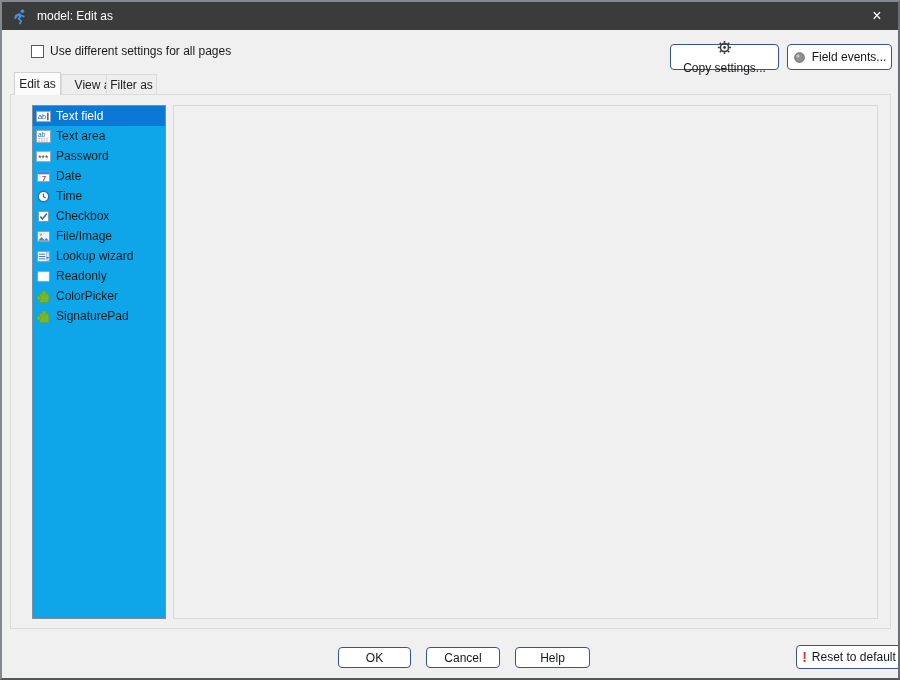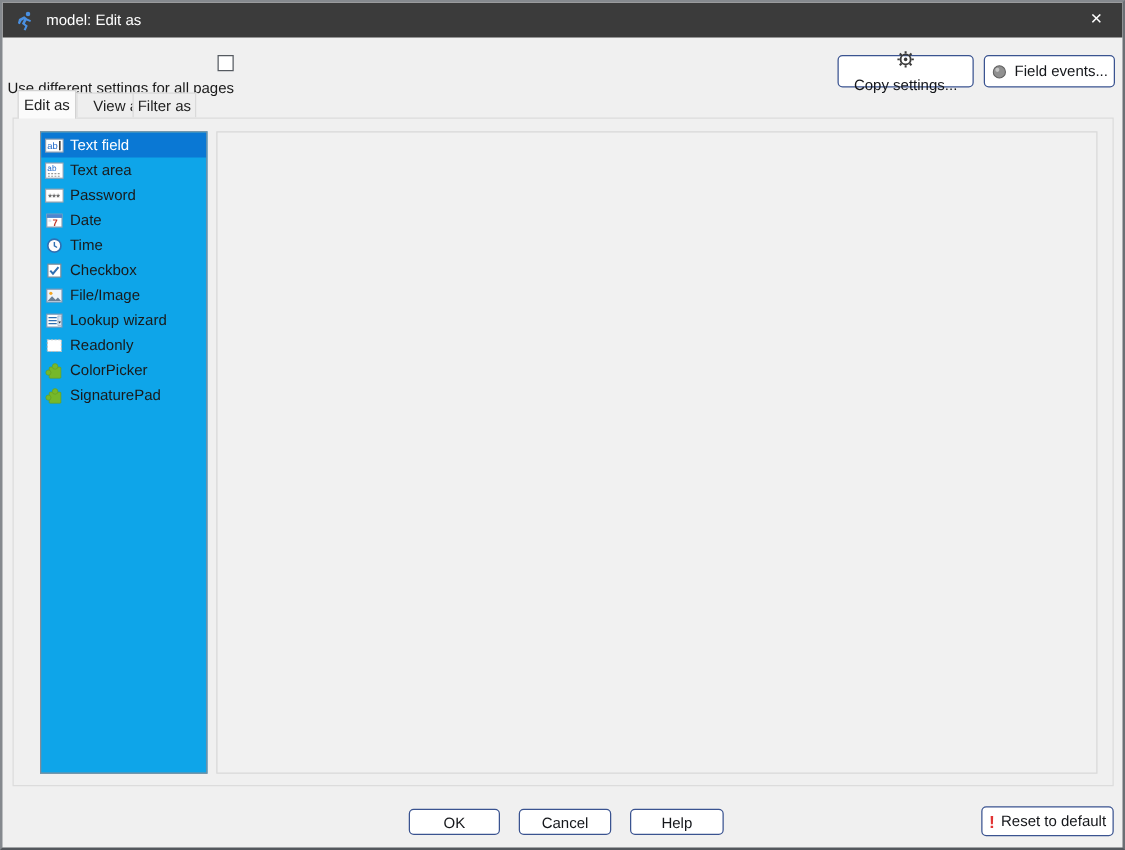--- a/index.html
+++ b/index.html
@@ -19,21 +19,21 @@
   .titlebar {
     position:absolute; top:0; left:0; right:0; height:28px;
     background:#3b3b3b; display:flex; align-items:center; padding:0 0 0 10px;
   }
   .title-text { color:#ffffff; margin-left:9px; font-size:12px; }
   .close-btn {
     margin-left:auto; width:42px; height:28px; display:flex; align-items:center; justify-content:center;
     color:#ffffff; font-size:16px; cursor:default;
   }
   
-  .top-checkbox { position:absolute; left:4px; top:42px; display:flex; align-items:flex-end; gap:6px;flex-direction:column; }
+  .top-checkbox { position:absolute; left:29px; top:42px; display:flex; align-items:flex-end; gap:6px; }
   .cbx { width:13px; height:13px; background:#fff; border:1px solid #555a60; display:inline-block; flex:none; }
   .btn-navy {
     position:absolute; display:flex; align-items:center; justify-content:center; gap:6px;
     background:#ffffff; border:1px solid #3a5390; border-radius:4px;
     color:#14161a; font-size:12px; cursor:default;
   }
   #btn-copy-settings { left:668px; top:42px; width:109px; height:26px;flex-direction:column; }
   #btn-field-events  { left:785px; top:42px; width:105px; height:26px; }
   
   .tab {
@@ -86,21 +86,21 @@
   }
   .chev {
     position:absolute; right:10px; top:5px; width:7px; height:7px;
     border-right:1.4px solid #5a5a5a; border-bottom:1.4px solid #5a5a5a;
     transform:rotate(45deg);
   }
   
   .btn-footer {
     position:absolute; display:flex; align-items:center; justify-content:center; gap:5px;
     background:#ffffff; border:1px solid #3a5390; border-radius:4px; color:#14161a;
-    font-size:12px; cursor:default;
+    font-size:12px; cursor:default;margin-left:11px;
   }
   #btn-ok     { left:325px; top:645px; width:73px;  height:21px; }
   #btn-cancel { left:413px; top:645px; width:74px;  height:21px; }
   #btn-help   { left:502px; top:645px; width:75px;  height:21px; }
   #btn-reset  { left:783px; top:643px; width:106px; height:24px; }
   .excl { color:#e23434; font-weight:bold; font-size:14px; line-height:1; }
 </style>
 </head>
 <body>
 

